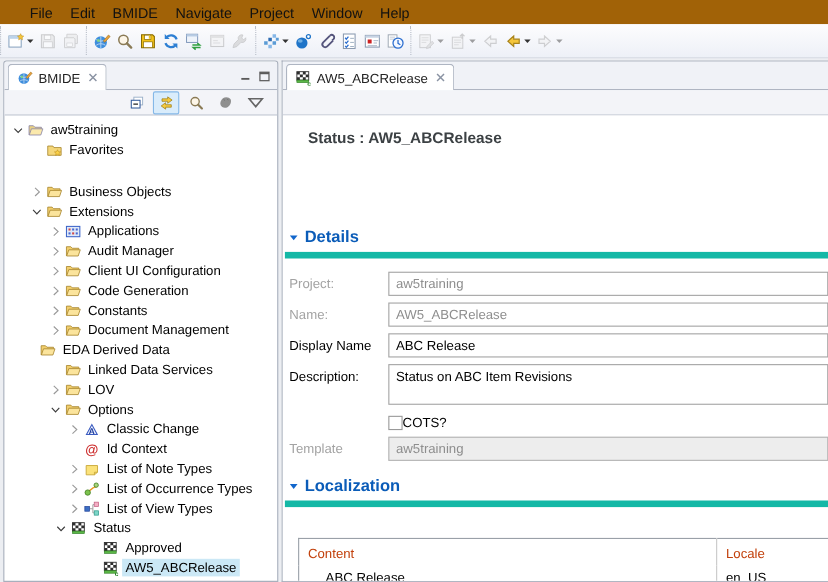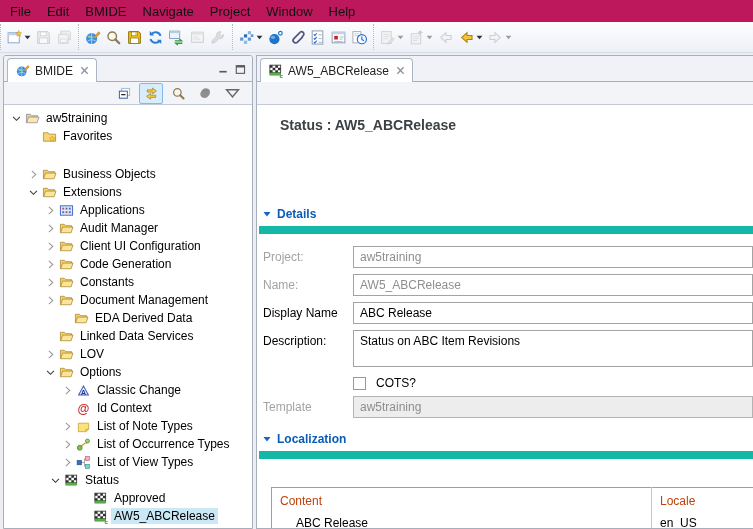--- a/index.html
+++ b/index.html
@@ -1,18 +1,18 @@
 <!DOCTYPE html>
 <html><head>
 <meta charset="utf-8">
 <style>
   html,body{margin:0;padding:0;}
   body{width:753px;height:529px;overflow:hidden;position:relative;background:#eceef2;
        font-family:"Liberation Sans",sans-serif;-webkit-font-smoothing:antialiased;}
-  .menubar{height:22px;background:#be185d;display:flex;align-items:center;padding-left:2px;
+  .menubar{height:22px;background:#a16207;display:flex;align-items:center;padding-left:19px;
            font-size:13px;color:#111;}
   .menu-item{padding:2px 8px;cursor:default;}
   .toolbar{height:30px;background:linear-gradient(#fdfdfe,#edf0f7);border-bottom:1px solid #d6dbe4;
            display:flex;align-items:center;}
   .tb-group{display:flex;align-items:center;padding:0 3px;border-left:1px dotted #b7bdc8;height:26px;}
   .tb-btn{height:24px;padding:0 2px;display:flex;align-items:center;justify-content:center;border-radius:3px;}
   .tb-btn .ic svg{width:17px;height:17px;display:block;}
   .tb-btn.disabled{opacity:.45;filter:grayscale(1);}
   .caret{margin-left:1px;display:flex;}
   .workspace{position:absolute;top:53px;left:0;right:0;bottom:0;}
@@ -37,32 +37,32 @@
   .expander{width:15px;flex:0 0 15px;display:flex;justify-content:center;align-items:center;}
   .expander svg{width:13px;height:13px;display:block;}
   .t-icon{display:flex;margin-left:1px;}
   .t-icon svg{width:15px;height:15px;display:block;}
   .t-label{padding:1px 3px;margin-left:3px;}
   .t-label.selected{background:#cbe8f6;}
   .editor-band{height:22px;background:#f3f4f8;border-bottom:1px solid #c3c9d4;}
   .form{height:calc(100% - 48px);background:#fff;font-size:12px;overflow:hidden;position:relative;}
   .form-title{font-size:14px;font-weight:bold;color:#3c4144;margin:12px 0 0 23px;}
   .section-hdr{display:flex;align-items:center;gap:6px;margin:74px 0 0 2px;padding:0 0 5px 4px;
-               border-bottom:8px solid #14b8a6;color:#0b5cb8;font-weight:bold;font-size:12px;}
+               border-bottom:6px solid #14b8a6;color:#0b5cb8;font-weight:bold;font-size:15px;}
   .section-hdr.loc{margin-top:14px;}
   .sec-arrow{display:flex;}
   .frow{display:flex;align-items:flex-start;margin:6px 0 0 6px;}
   .frow.first{margin-top:12px;}
   .flabel{width:90px;flex:0 0 90px;padding-top:4px;color:#000;}
   .flabel.dim{color:#a3a3a3;}
   .ffield{flex:1;border:1px solid #a3a3a3;height:20px;line-height:20px;padding-left:6px;background:#fff;color:#000;}
   .ffield.gray-text{color:#8e8e8e;}
   .ffield.disabled{background:#ededed;color:#8e8e8e;border-color:#b3b3b3;}
   .ffield.multiline{height:32px;line-height:15px;padding-top:3px;}
-  .cots-row{margin:9px 0 0 96px;display:flex;align-items:center;gap:10px;}
+  .cots-row{margin:9px 0 0 96px;display:flex;align-items:center;gap:0;}
   .checkbox{width:13px;height:13px;border:1px solid #999;background:#fff;box-sizing:border-box;}
   .loc-table{margin:28px 0 0 14px;width:580px;table-layout:fixed;border-collapse:collapse;
              border:1px solid #9aa0a8;background:#fff;font-size:12px;}
   .loc-table th{text-align:left;font-weight:normal;padding:6px 8px 4px;color:#c2410c;}
   .loc-table td{padding:4px 8px;color:#000;}
   .loc-table td.content-cell{padding-left:24px;}
   .loc-table .loc-col{border-left:1px solid #c8c8c8;}
   .loc-table tr.data-row td{border-bottom:1px solid #dcdcdc;}
   .loc-table tr.filler td{height:56px;}
 </style>
@@ -517,21 +517,21 @@
               </svg>
             </span>
             <span class="t-icon">
               <svg viewBox="0 0 16 16">
                 <path d="M1.5 12.5v-9h4.2L7.2 5h6.3v1.5" fill="#f2cf6e" stroke="#a8862e" stroke-width="0.8"></path>
                 <path d="M3.8 6.5h11.1l-2 6H1.7z" fill="#fbe49c" stroke="#a8862e" stroke-width="0.8"></path>
               </svg>
             </span>
             <span class="t-label">Document Management</span>
           </div>
-          <div class="tree-row" style="padding-left: 54px;">
+          <div class="tree-row" style="padding-left: 16px;">
             <span class="expander"></span>
             <span class="t-icon">
               <svg viewBox="0 0 16 16">
                 <path d="M1.5 12.5v-9h4.2L7.2 5h6.3v1.5" fill="#f2cf6e" stroke="#a8862e" stroke-width="0.8"></path>
                 <path d="M3.8 6.5h11.1l-2 6H1.7z" fill="#fbe49c" stroke="#a8862e" stroke-width="0.8"></path>
               </svg>
             </span>
             <span class="t-label">EDA Derived Data</span>
           </div>
           <div class="tree-row" style="padding-left: 39px;">

